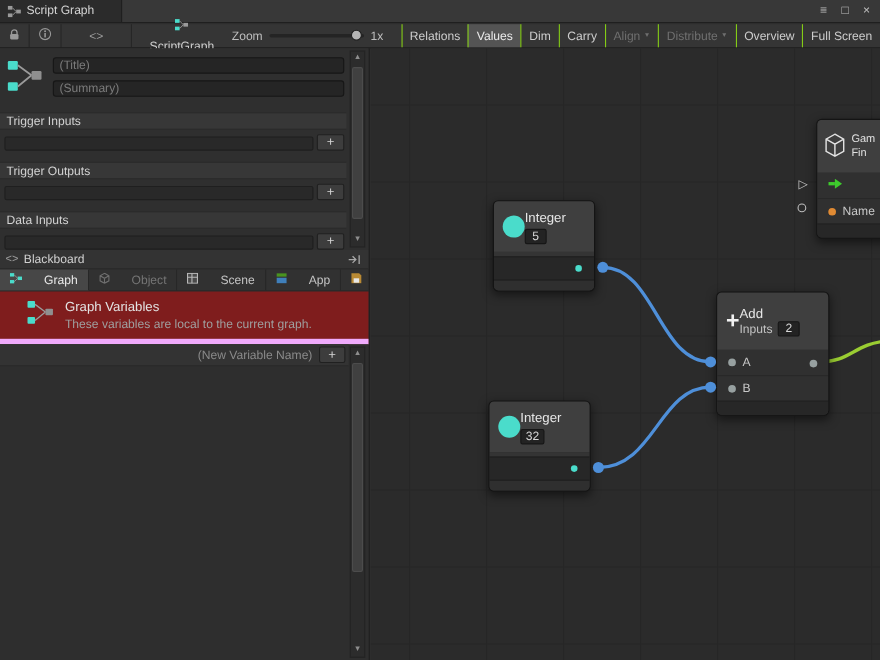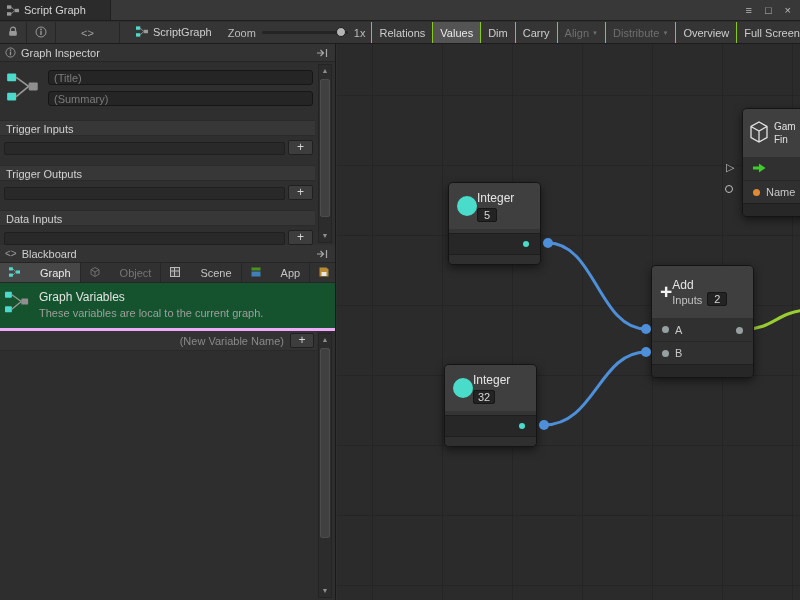--- a/index.html
+++ b/index.html
@@ -9,21 +9,21 @@
   
   .titlebar{position:absolute;left:0;top:0;right:0;height:21px;background:#383838;border-bottom:1px solid #1f1f1f;display:flex;align-items:center;}
   .doc-tab{height:100%;display:flex;align-items:center;gap:5px;padding:0 24px 0 7px;background:#2b2b2b;border-right:1px solid #1f1f1f;color:#d4d4d4;}
   .win-controls{margin-left:auto;display:flex;gap:13px;padding-right:9px;color:#bdbdbd;font-size:11px;}
   .win-controls span{cursor:default;}
 
   
   .toolbar{position:absolute;left:0;top:22px;right:0;height:22px;background:#353535;border-bottom:1px solid #1c1c1c;display:flex;align-items:center;}
   .tb-seg{height:100%;display:flex;align-items:center;justify-content:center;border-right:1px solid #262626;padding:0 8px;color:#9f9f9f;}
   .tb-seg.codeseg{min-width:64px;}
-  .tb-name{display:flex;align-items:flex-start;gap:5px;padding:0 10px 0 16px;color:#cfcfcf;}
+  .tb-name{display:flex;align-items:center;gap:5px;padding:0 10px 0 16px;color:#cfcfcf;flex-direction:column;}
   .tb-zoom{display:flex;align-items:center;gap:6px;padding:0 6px;color:#bdbdbd;}
   .zoom-track{position:relative;width:86px;height:3px;background:#242424;border-radius:2px;}
   .zoom-thumb{position:absolute;top:-4px;right:2px;width:10px;height:10px;border-radius:50%;background:#b4b4b4;border:1px solid #1d1d1d;}
   .tb-buttons{margin-left:auto;height:100%;display:flex;}
   .tb-btn{height:100%;display:flex;align-items:center;gap:3px;padding:0 7px;border-left:1px solid #84cc16;color:#cdcdcd;white-space:nowrap;text-align:right;}
   .tb-btn.selected{background:#545454;color:#eaeaea;}
   .tb-btn.disabled{color:#6f6f6f;}
   .caret{font-size:6px;line-height:6px;}
 
   
@@ -42,21 +42,21 @@
   .sect{margin-top:10px;}
   .sect-label{height:16px;line-height:16px;background:#373737;border-top:1px solid #2a2a2a;border-bottom:1px solid #2a2a2a;padding-left:6px;color:#d2d2d2;}
   .sect-row{display:flex;align-items:flex-start;gap:3px;padding:4px 2px 0 4px;}
   .empty-list{flex:1;height:13px;background:#292929;border:1px solid #1f1f1f;border-radius:2px;margin-top:2px;}
   .plus-btn{width:25px;height:15px;background:#3d3d3d;border:1px solid #202020;border-radius:2px;color:#d6d6d6;font-size:12px;line-height:13px;text-align:center;}
 
   .bb-tabs{height:20px;flex:0 0 20px;display:flex;background:#313131;border-bottom:1px solid #262626;}
   .bb-tab{display:flex;align-items:center;gap:20px;padding:0 9px;border-right:1px solid #272727;color:#c4c4c4;}
   .bb-tab.selected{background:#474747;color:#ebebeb;}
   .bb-tab.disabled{color:#757575;}
-  .bb-vars{flex:0 0 48px;background:#14532d;border-bottom:3px solid #f0abfc;display:flex;gap:9px;padding:7px 8px 0 4px;align-items:flex-start;}
+  .bb-vars{flex:0 0 48px;background:#7f1d1d;border-bottom:5px solid #f0abfc;display:flex;gap:9px;padding:7px 8px 0 24px;align-items:flex-start;}
   .bb-vars-title{font-size:12px;color:#e3e3e3;margin-bottom:3px;}
   .bb-vars-desc{color:#9f9f9f;}
   .bb-list{position:relative;flex:1;background:#2e2e2e;padding-right:18px;}
   .newvar-row{height:20px;background:#333333;border-bottom:1px solid #292929;display:flex;align-items:center;padding-left:4px;}
   .newvar-input{flex:1;height:16px;background:transparent;border:none;outline:none;text-align:right;color:#8a8a8a;font-family:"Liberation Sans",sans-serif;font-size:11px;padding-right:6px;}
   .newvar-input::placeholder{color:#8a8a8a;}
   .newvar-row .plus-btn{margin:0 3px 0 0;width:24px;}
 
   
   .vscroll{position:absolute;top:2px;bottom:2px;right:3px;width:14px;background:#2c2c2c;border:1px solid #242424;display:flex;flex-direction:column;}
@@ -180,35 +180,20 @@
           <span>Overview</span>
         </div>
       <div class="tb-btn">
           <span>Full Screen</span>
         </div>
     </div>
   </div>
 
   <div class="sidebar">
 
-    <div class="panel-header">
-      <span class="ph-icon">
-        <svg width="11" height="11" viewBox="0 0 12 12">
-            <circle cx="6" cy="6" r="5" fill="none" stroke="#9a9a9a"></circle>
-            <circle cx="6" cy="3.4" r="0.9" fill="#9a9a9a"></circle>
-            <rect x="5.3" y="5" width="1.4" height="4" fill="#9a9a9a"></rect>
-          </svg>
-      </span>
-      <span>Graph Inspector</span>
-      <span class="dock-btn">
-        <svg width="12" height="10" viewBox="0 0 12 10">
-            <path d="M1 5 h6 M4.5 2 L7.5 5 L4.5 8 M10.5 1 v8" stroke="#a8a8a8" fill="none" stroke-width="1.2"></path>
-          </svg>
-      </span>
-    </div>
 
     <div class="insp-body">
       <div class="title-block">
         <span class="big-graph-icon">
           <svg width="34" height="32" viewBox="0 0 30 28">
               <rect x="1" y="2" width="8" height="7" rx="1" fill="#4adccb"></rect>
               <rect x="1" y="19" width="8" height="7" rx="1" fill="#4adccb"></rect>
               <rect x="20" y="10" width="8" height="7" rx="1" fill="#8f8f8f"></rect>
               <path d="M9 5.5 L20 13.5 M9 22.5 L20 13.5" stroke="#9a9a9a" stroke-width="1.4" fill="none"></path>
             </svg>

